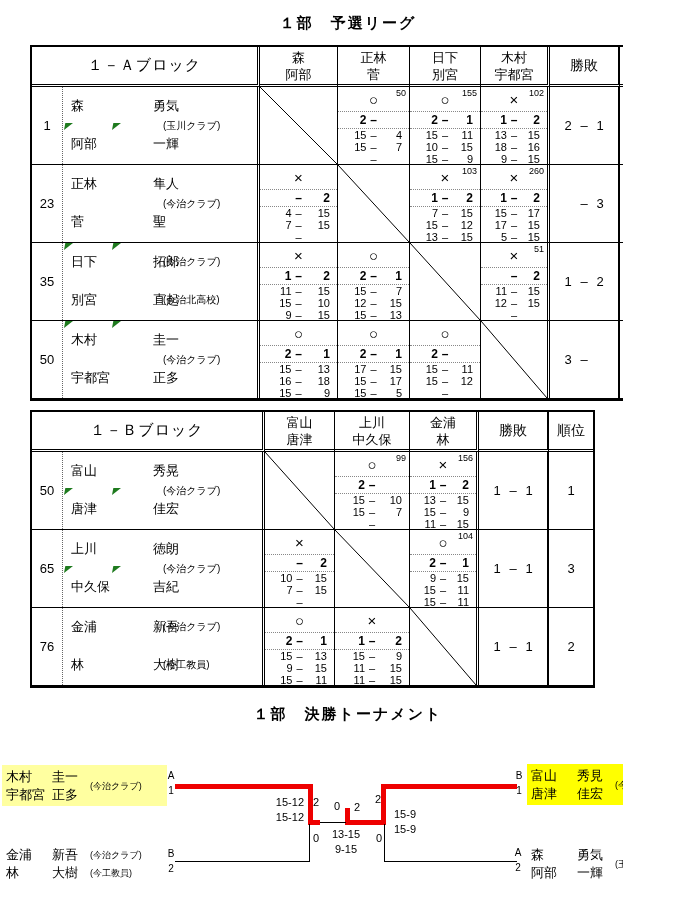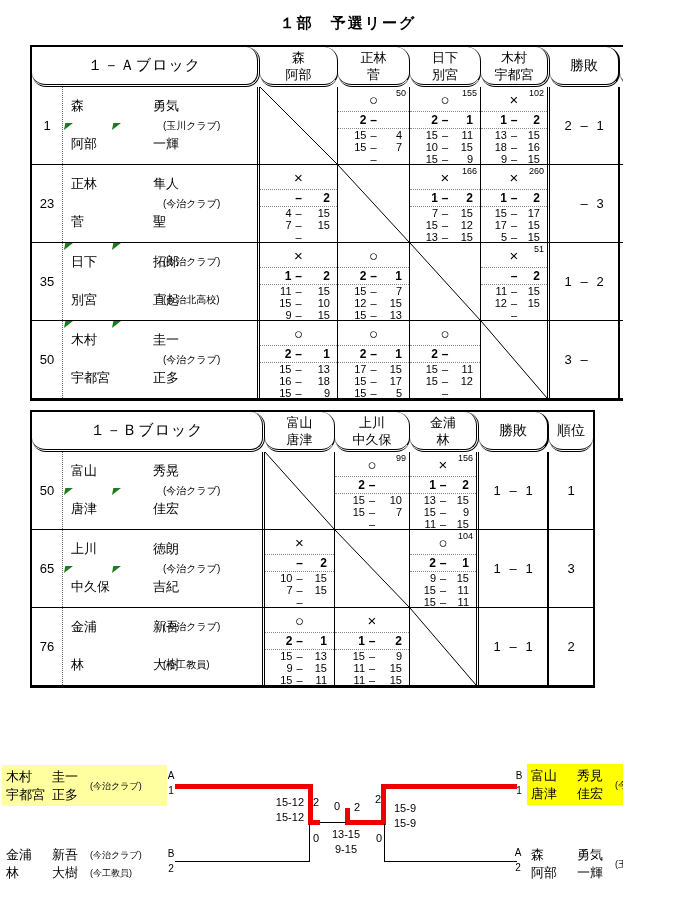--- a/index.html
+++ b/index.html
@@ -12,21 +12,21 @@
   .tblA{left:30px;top:45px;grid-template-columns:228px 78px 72px 71px 69px 70px 36px;
         grid-template-rows:40px repeat(4,78px);}
   .tblB{left:30px;top:410px;grid-template-columns:233px 70px 75px 69px 70px 44px;
         grid-template-rows:40px repeat(3,78px);}
   .cell{position:relative;box-sizing:border-box;border-right:1px solid #000;
         border-bottom:1px solid #000;overflow:hidden;background:#fff;}
   .dblR{border-right:3px double #000;}
   .thickR{border-right:2px solid #000;}
   .lastc{border-right:none;}
   .hd{display:flex;align-items:center;justify-content:center;font-size:14px;
-      border-bottom:3px double #000;border-radius:14px;}
+      border-bottom:3px double #000;}
   .hname{font-size:15px;letter-spacing:1px;}
   .hopp{flex-direction:column;font-size:13px;line-height:17px;}
   
   .nc{display:flex;}
   .rno{width:30px;flex:none;border-right:1px dotted #666;display:flex;align-items:center;
        justify-content:center;font-size:13px;}
   .narea{position:relative;flex:1;font-size:13px;}
   .pl{position:absolute;left:8px;white-space:nowrap;}
   .pl1{top:10px;}.pl2{top:48px;}
   .ln{display:inline-block;width:82px;}
@@ -234,21 +234,21 @@
         </div>
     </div>
     <div class="cell mc diagc">
         <svg viewBox="0 0 100 100" preserveAspectRatio="none">
           <line x1="0" y1="0" x2="100" y2="100" stroke="#000" stroke-width="1" vector-effect="non-scaling-stroke"></line>
         </svg>
       </div>
     <div class="cell mc">
       <div class="mrow">
           <span class="mark">×</span>
-          <span class="mno">166</span>
+          <span class="mno">103</span>
         </div>
       <div class="srow">
           <span>1</span>
           <span class="dsh">–</span>
           <span>2</span>
         </div>
       <div class="grow">
           <span>7</span>
           <span class="dsh">–</span>
           <span>15</span>
@@ -731,20 +731,21 @@
         </svg>
       </div>
     <div class="cell rc thickR">
         <span>1</span>
         <span class="dsh">–</span>
         <span>1</span>
       </div>
     <div class="cell kc lastc">2</div>
   </div>
 
+  <div class="title" style="top:705px">１部　決勝トーナメント</div>
 
   <div class="bracket">
 
     <div class="bt hl1" style="left:2px;top:25px;width:165px;height:41px;">
       <div class="blin l1"><span class="bln">木村</span><span>圭一</span></div>
       <div class="blin l2"><span class="bln">宇都宮</span><span>正多</span></div>
       <span class="bclub bclub-mid">(今治クラブ)</span>
     </div>
     <div class="seed" style="left:164px;top:28px;">
         <span>A</span>
@@ -803,19 +804,19 @@
     <div class="bs" style="left:313px;top:55px;">2</div>
     <div class="bs" style="left:313px;top:91px;">0</div>
     <div class="bs" style="left:334px;top:59px;">0</div>
     <div class="bs" style="left:354px;top:60px;">2</div>
     <div class="bs" style="left:322px;top:87px;width:48px;text-align:center;">
         <div>13-15</div>
         <div>9-15</div>
       </div>
     <div class="bs" style="left:375px;top:52px;">2</div>
     <div class="bs" style="left:376px;top:91px;">0</div>
-    <div class="bs" style="left:394px;top:61px;width:40px;">
+    <div class="bs" style="left:394px;top:67px;width:40px;">
         <div>15-9</div>
         <div>15-9</div>
       </div>
   </div>
 
 </div>
 
 </body></html>

